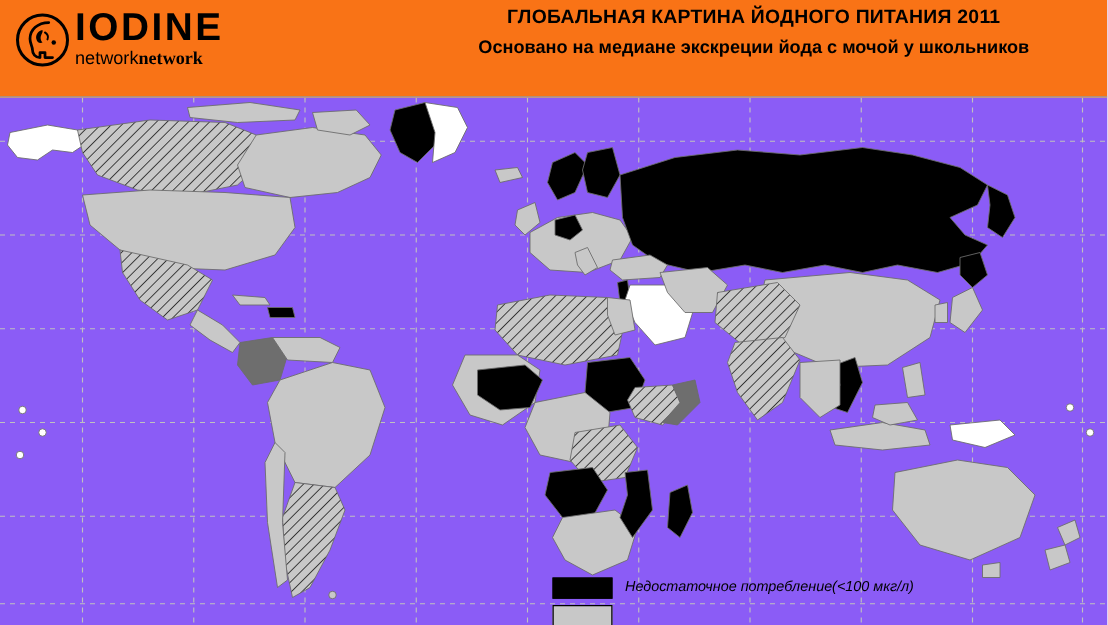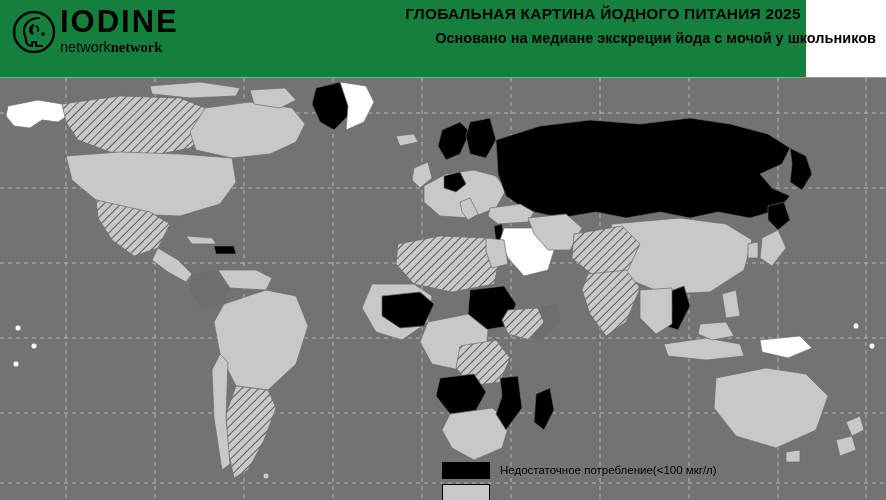--- a/index.html
+++ b/index.html
@@ -15,23 +15,23 @@
     width: 886px;
     height: 500px;
     background: #ffffff;
     overflow: hidden;
   }
 
   
   #header {
     position: absolute;
     left: 0; top: 0;
-    width: 806px;
+    width: 886px;
     height: 78px;
-    background: #15803d;
+    background: #f97316;
     z-index: 40;
   }
   #logo-block {
     position: absolute;
     left: 12px;
     top: 4px;
     width: 210px;
     height: 56px;
   }
   #logo-mark {
@@ -78,41 +78,41 @@
     color: #000000;
     line-height: 22px;
     letter-spacing: 0.2px;
   }
   #map-subtitle {
     font-size: 14.5px;
     font-weight: bold;
     color: #000000;
     line-height: 21px;
     margin-top: 3px;
-    text-align: right;
   }
 
   #header-rule {
     position: absolute;
     left: 0;
     top: 77px;
     width: 886px;
     height: 1px;
     background: #9a9a9a;
   }
 
   
   #map-area {
     position: absolute;
     left: 0;
     top: 78px;
     width: 886px;
     height: 422px;
-    background: #737373;
+    background: #8b5cf6;
     overflow: hidden;
+    font-style: italic;
   }
   #map-svg {
     position: absolute;
     left: 0; top: 0;
     width: 886px;
     height: 422px;
   }
 
   
   #legend {
@@ -159,21 +159,21 @@
         <path d="M24 16 C26 17 27 19.5 26 21.5" fill="none" stroke="#000" stroke-width="1.6" stroke-linecap="round"></path>
         <circle cx="31" cy="24" r="1.8" fill="#000"></circle>
       </svg>
       <div id="logo-text">
         <div class="logo-iodine">IODINE</div>
         <div class="logo-sub"><span class="light">network</span><span class="bold">network</span></div>
       </div>
     </div>
 
     <div id="title-block">
-      <div id="map-title">ГЛОБАЛЬНАЯ КАРТИНА ЙОДНОГО ПИТАНИЯ 2025</div>
+      <div id="map-title">ГЛОБАЛЬНАЯ КАРТИНА ЙОДНОГО ПИТАНИЯ 2011</div>
       <div id="map-subtitle">Основано на медиане экскреции йода с мочой у школьников</div>
     </div>
 
     <div id="header-rule"></div>
   </div>
 
   <div id="map-area">
     <svg id="map-svg" viewBox="0 0 886 422">
       <defs>
         <pattern id="hatch" patternUnits="userSpaceOnUse" width="6" height="6" patternTransform="rotate(45)">

